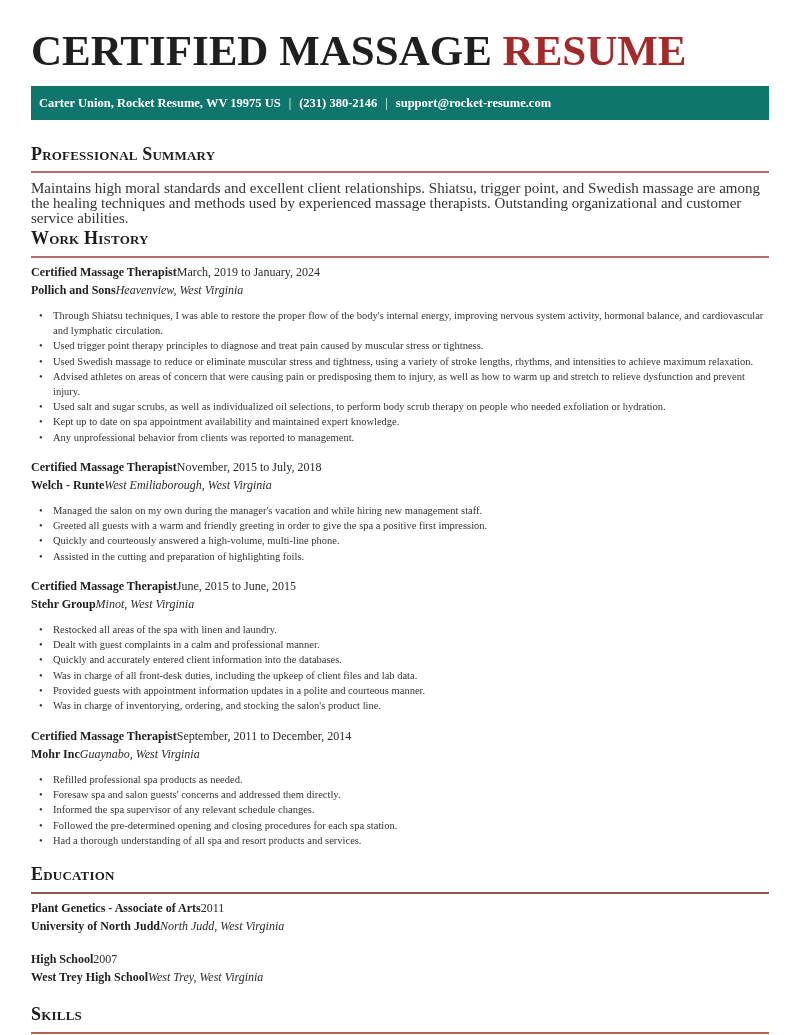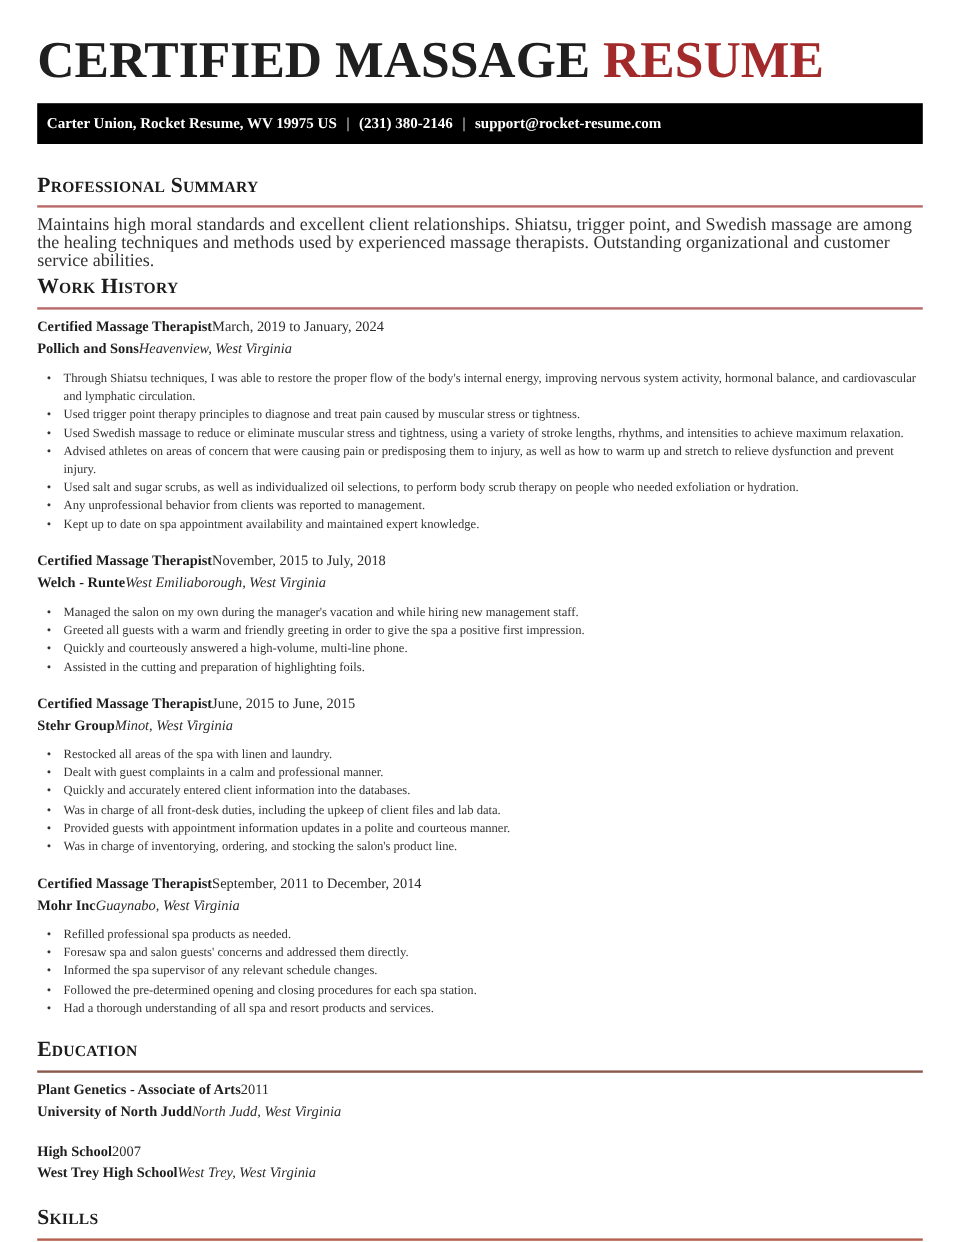--- a/index.html
+++ b/index.html
@@ -13,21 +13,21 @@
 
     .title {
       position: absolute; top: 28px; left: 0;
       font-size: 43px; font-weight: bold; letter-spacing: 0px;
       line-height: 46px; color: #1f1f1f; white-space: nowrap;
     }
     .title .accent { color: #a32a2a; }
 
     .contact-bar {
       position: absolute; top: 86px; left: 0; width: 738px; height: 34px;
-      background: #000000; color: #ffffff;
+      background: #0f766e; color: #ffffff;
       font-size: 12.5px; font-weight: bold;
       display: flex; align-items: center; padding-left: 8px; white-space: nowrap;
     }
     .contact-bar .sep { margin: 0 8px; font-weight: normal; }
 
     .section-heading {
       position: absolute; left: 0; width: 738px;
       font-size: 18px; font-weight: bold; font-variant: small-caps;
       color: #1c1c1c; line-height: 26px; letter-spacing: 0.2px;
     }
@@ -86,22 +86,22 @@
     <div class="row">
       <span class="left">Pollich and Sons</span>
       <span class="right italic">Heavenview, West Virginia</span>
     </div>
     <ul class="bullets">
       <li>Through Shiatsu techniques, I was able to restore the proper flow of the body's internal energy, improving nervous system activity, hormonal balance, and cardiovascular and lymphatic circulation.</li>
       <li>Used trigger point therapy principles to diagnose and treat pain caused by muscular stress or tightness.</li>
       <li>Used Swedish massage to reduce or eliminate muscular stress and tightness, using a variety of stroke lengths, rhythms, and intensities to achieve maximum relaxation.</li>
       <li>Advised athletes on areas of concern that were causing pain or predisposing them to injury, as well as how to warm up and stretch to relieve dysfunction and prevent injury.</li>
       <li>Used salt and sugar scrubs, as well as individualized oil selections, to perform body scrub therapy on people who needed exfoliation or hydration.</li>
+      <li>Kept up to date on spa appointment availability and maintained expert knowledge.</li>
       <li>Any unprofessional behavior from clients was reported to management.</li>
-      <li>Kept up to date on spa appointment availability and maintained expert knowledge.</li>
     </ul>
   </div>
 
   <div class="entry" style="top:460px;">
     <div class="row">
       <span class="left">Certified Massage Therapist</span>
       <span class="right">November, 2015 to July, 2018</span>
     </div>
     <div class="row">
       <span class="left">Welch - Runte</span>

